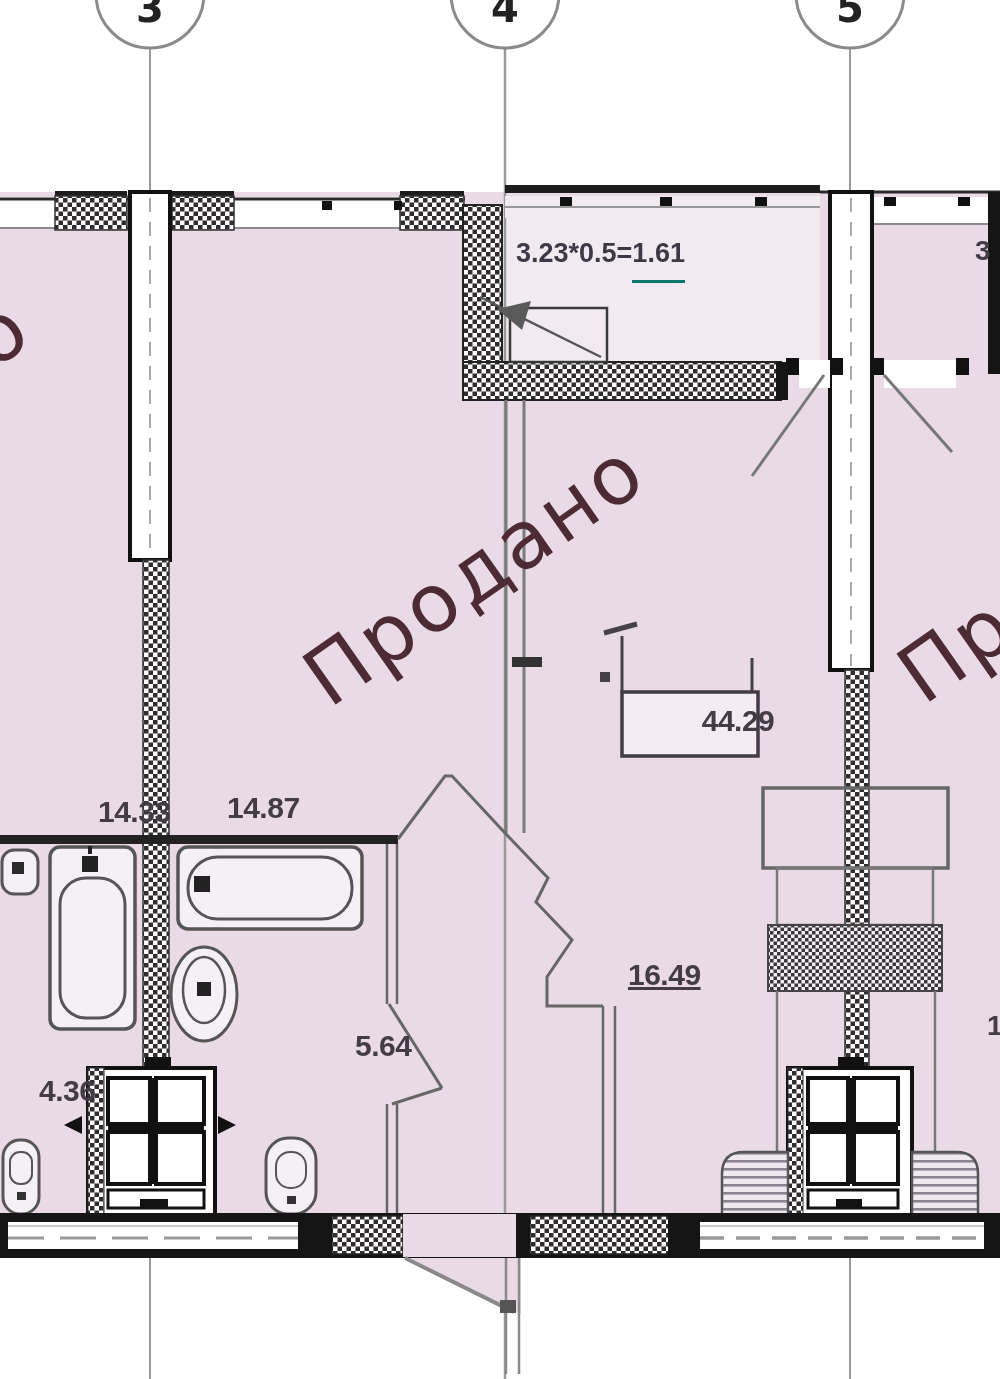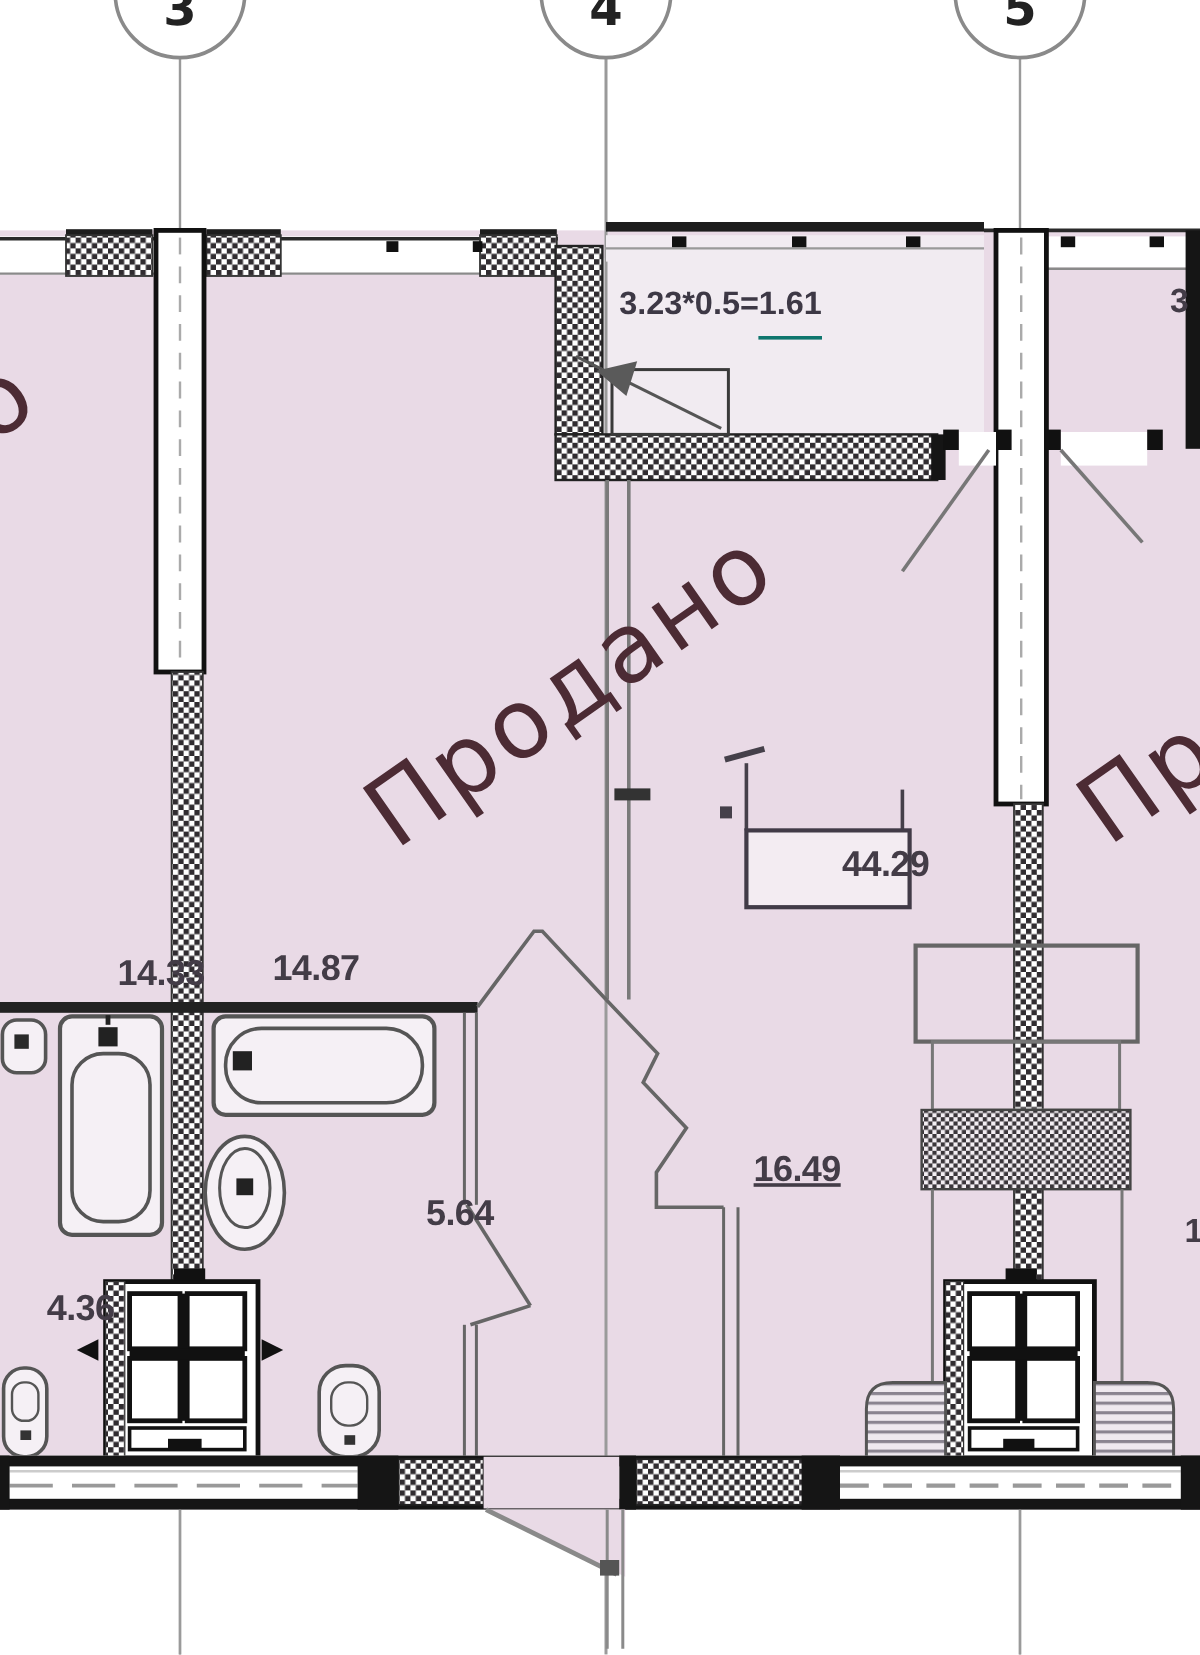--- a/index.html
+++ b/index.html
@@ -231,21 +231,21 @@
       <line x1="850" y1="1258" x2="850" y2="1379" stroke="#9a9a9a" stroke-width="2"></line>
     </g>
   </svg>
 
   <div class="axis-num" style="left:126px;top:-12px;">3</div>
   <div class="axis-num" style="left:481px;top:-12px;">4</div>
   <div class="axis-num" style="left:826px;top:-12px;">5</div>
 
   <div class="lbl" style="left:50px;top:777px;margin-top:20px;">14.33</div>
   <div class="lbl" style="left:179px;top:777px;margin-top:16px;">14.87</div>
-  <div class="lbl" style="left:307px;top:997px;">5.64</div>
+  <div class="lbl" style="left:307px;top:1031px;">5.64</div>
   <div class="lbl" style="left:580px;top:960px;text-decoration:underline;">16.49</div>
   <div class="lbl" style="left:-9px;top:1076px;">4.36</div>
   <div class="lbl total-box-label">44.29</div>
   <div class="partial" style="left:975px;top:237px;">3</div>
   <div class="partial" style="left:987px;top:1012px;">1</div>
 
   <div class="formula">
     <span>3.23*0.5=</span><span class="res">1.61</span>
   </div>
 

